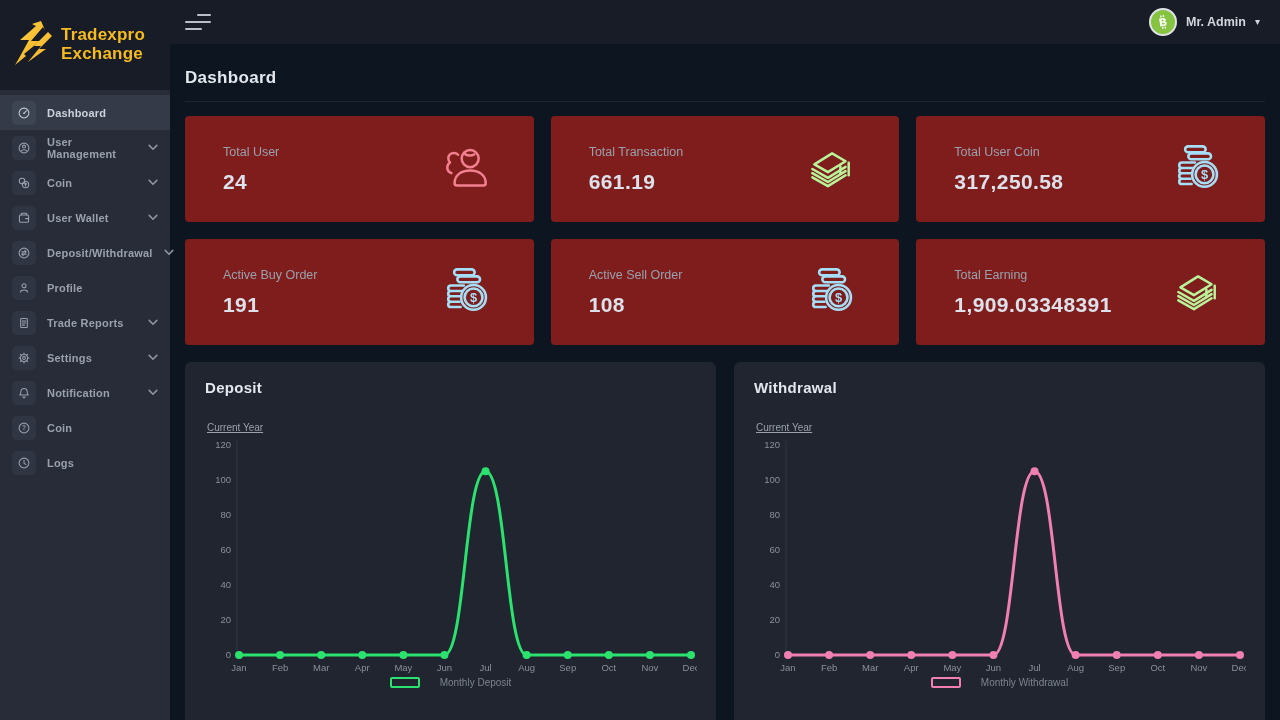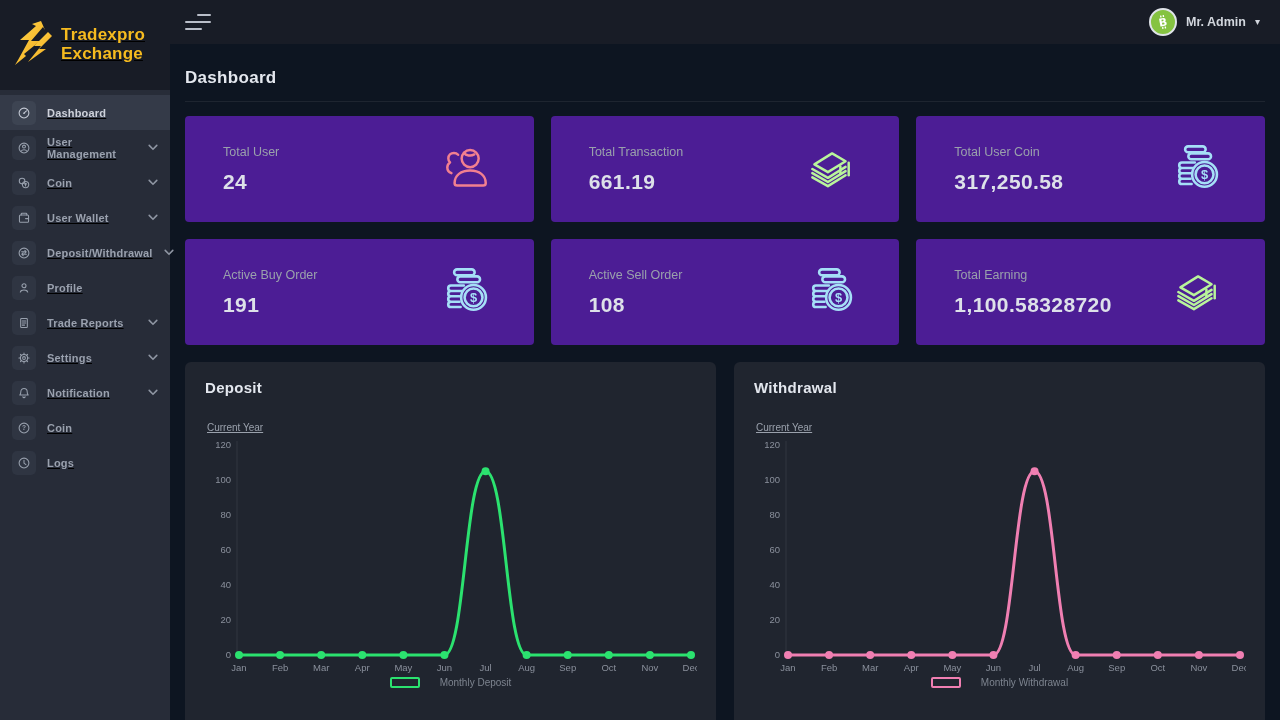--- a/index.html
+++ b/index.html
@@ -1,21 +1,21 @@
 <!DOCTYPE html>
 <html><head>
 <meta charset="utf-8">
 <style>
   * { box-sizing: border-box; margin: 0; padding: 0; }
   html,body { width:1280px; height:720px; overflow:hidden; }
   body { background:#0d1521; font-family:"Liberation Sans", sans-serif; -webkit-font-smoothing:antialiased; }
   .app { display:flex; width:1280px; height:720px; }
 
   
-  .sidebar { flex:0 0 170px; width:170px; background:#272c38; display:flex; flex-direction:column;text-decoration:underline; }
+  .sidebar { flex:0 0 170px; width:170px; background:#272c38; display:flex; flex-direction:column; }
   .logo-block { height:90px; background:#181c26; display:flex; align-items:center; padding:0 10px; gap:5px; flex:0 0 90px; }
   .logo-text { color:#f6bb1f; font-weight:800; font-size:17px; line-height:1.1; letter-spacing:.2px; }
   .menu { padding-top:5px; }
   .side-item { height:35px; display:flex; align-items:center; gap:11px; padding:0 12px; cursor:pointer; }
   .side-item.active { background:#343a48; }
   .icon-badge { width:24px; height:24px; border-radius:5px; background:#2f3542; display:flex; align-items:center; justify-content:center; color:#98a0ad; flex:0 0 24px; }
   .side-item.active .icon-badge { background:#3d4452; color:#c6cbd6; }
   .side-label { font-size:11px; font-weight:700; color:#9aa1ae; letter-spacing:.2px; flex:1; }
   .side-item.active .side-label { color:#cdd1da; }
   .chev { color:#8f96a3; display:flex; align-items:center; }
@@ -31,21 +31,21 @@
   .user-chip { display:flex; align-items:center; gap:9px; cursor:pointer; }
   .avatar { width:28px; height:28px; border-radius:50%; background:#85c341; border:2px solid #dfe3e8; display:flex; align-items:center; justify-content:center; }
   .user-name { color:#d2d6dd; font-size:12.5px; font-weight:700; }
   .caret { color:#d2d6dd; font-size:10px; line-height:1; }
 
   .content { flex:1; padding:0 15px; }
   .page-head { padding:24px 0 13px; border-bottom:1px solid rgba(255,255,255,.07); }
   .page-title { color:#e3e7ee; font-size:17px; font-weight:700; letter-spacing:.3px; }
 
   .cards { display:grid; grid-template-columns:repeat(3,1fr); gap:17px; margin-top:14px; }
-  .card { background:#4c1d95; border-radius:4px; height:106px; display:flex; align-items:center; justify-content:space-between; padding:0 40px 0 38px; }
+  .card { background:#7f1d1d; border-radius:4px; height:106px; display:flex; align-items:center; justify-content:space-between; padding:0 40px 0 38px; }
   .card-label { color:#9aa1ac; font-size:12.5px; margin-bottom:11px; }
   .card-value { color:#dde1e9; font-size:21px; font-weight:700; letter-spacing:.4px; }
   .card-icon { display:flex; align-items:center; }
 
   .charts { display:grid; grid-template-columns:1fr 1fr; gap:18px; margin-top:17px; }
   .chart-panel { background:#20252f; border-radius:6px; height:384px; padding:14px 20px 0; overflow:hidden; }
   .chart-title { color:#e3e7ee; font-size:15px; font-weight:700; margin:3px 0 0; letter-spacing:.3px; }
   .chart-sub { color:#9aa1ac; font-size:10px; margin:26px 0 0 2px;text-decoration:underline; }
   svg.chart { display:block; margin-top:2px; }
   .legend { display:flex; align-items:center; justify-content:center; gap:20px; margin-top:0; }
@@ -325,21 +325,21 @@
                 <path d="M12 20h12M12 20c-1.6 0-2.5 1.2-2.5 2.6S10.4 25 12 25h10M12 25c-1.6 0-2.5 1.2-2.5 2.6S10.4 30 12 30h8M12 30c-1.6 0-2.5 1.2-2.5 2.6S10.4 35 12 35h8M12 35c-1.6 0-2.5 1.2-2.5 2.6S10.4 40 12 40h9"></path>
                 <circle cx="33" cy="31" r="11.5"></circle>
                 <circle cx="33" cy="31" r="8.3"></circle>
                 <text x="33" y="35.5" text-anchor="middle" font-size="12" font-weight="bold" fill="currentColor" stroke="none" font-family="Liberation Sans, sans-serif">$</text>
               </svg>
             </span>
           </div>
           <div class="card">
             <div>
               <div class="card-label">Total Earning</div>
-              <div class="card-value">1,100.58328720</div>
+              <div class="card-value">1,909.03348391</div>
             </div>
             <span class="card-icon" style="color:#b9f49b">
               <svg width="58" height="54" viewBox="0 0 52 52" fill="none" stroke="currentColor" stroke-width="2.4" stroke-linecap="round" stroke-linejoin="round">
                 <path d="M11 21.5 28 11l13 7.5L24 29z"></path>
                 <path d="M36 23.5v6.5"></path>
                 <path d="M9 26l15 8.5L41 24"></path>
                 <path d="M9 30l15 8.5L41 28"></path>
                 <path d="M9 34l15 8.5L41 32"></path>
                 <path d="M44 20v12"></path>
               </svg>

